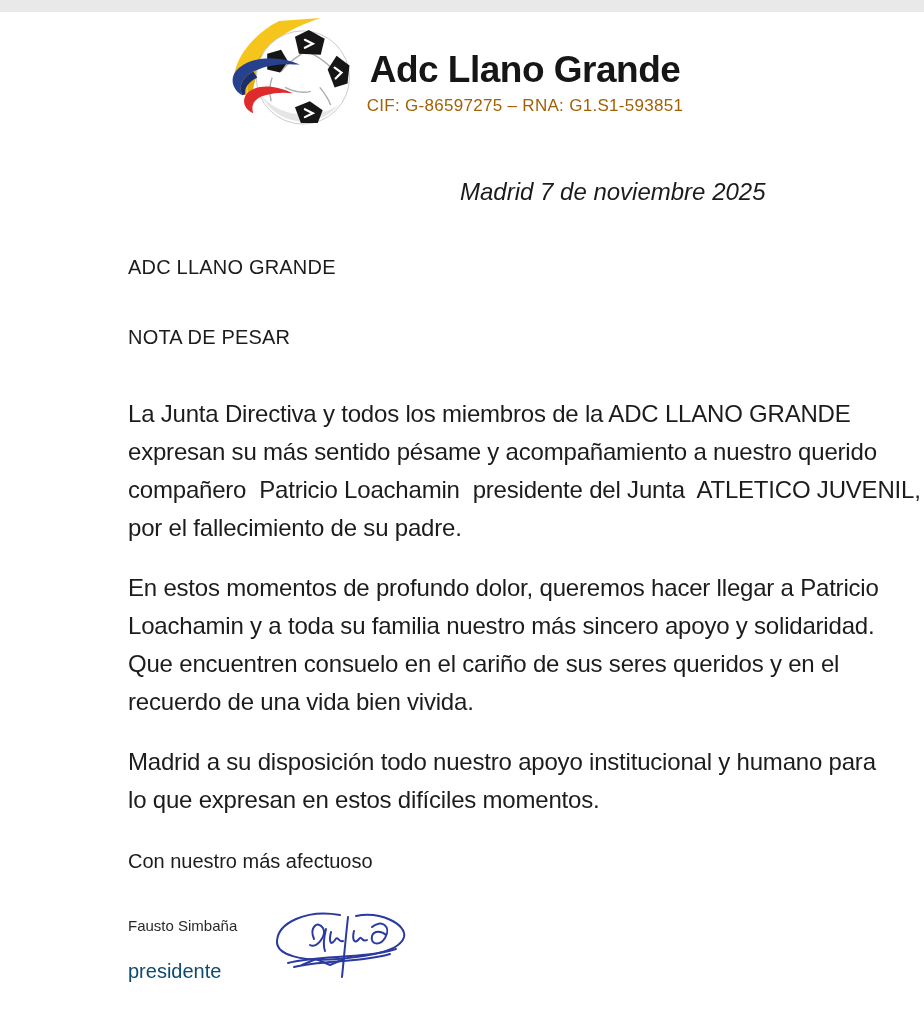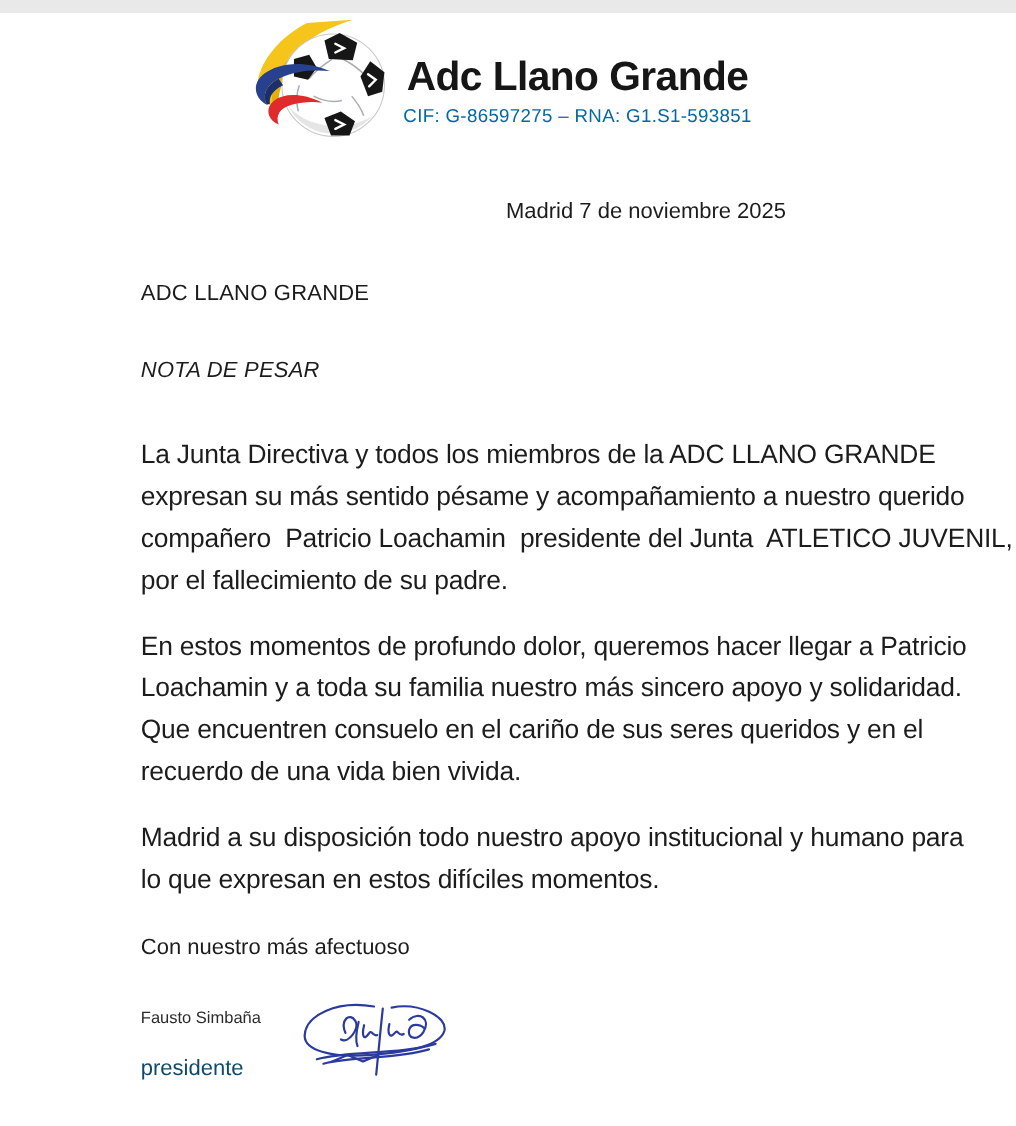--- a/index.html
+++ b/index.html
@@ -32,43 +32,44 @@
   .club-name {
     font-size: 37px;
     font-weight: 700;
     letter-spacing: -0.5px;
     color: #161616;
     line-height: 1.1;
     white-space: nowrap;
   }
   .registration {
     font-size: 17px;
-    color: #0369a1;
+    color: #a16207;
     margin-top: 5px;
     letter-spacing: 0.3px;
     white-space: nowrap;
   }
 
   
   .content {
     position: absolute;
     left: 128px;
     top: 0;
     width: 680px;
     font-size: 20px;
     line-height: 28px;
   }
   .date-line {
     margin-top: 166px;
     padding-left: 332px;
     white-space: nowrap;
-    font-size: 20px;
+    font-size: 24px;
+    font-style: italic;
   }
   .addressee { margin-top: 47px; letter-spacing: 0.2px; }
-  .subject   { margin-top: 42px; letter-spacing: 0.2px; font-style: italic; }
+  .subject   { margin-top: 42px; letter-spacing: 0.2px; }
 
   .para { margin-top: 0; }
   .para.first { margin-top: 44px; }
   .para.next  { margin-top: 22px; }
   .para .line {
     line-height: 38px;
     font-size: 24px;
     letter-spacing: -0.2px;
     white-space: pre;
   }

